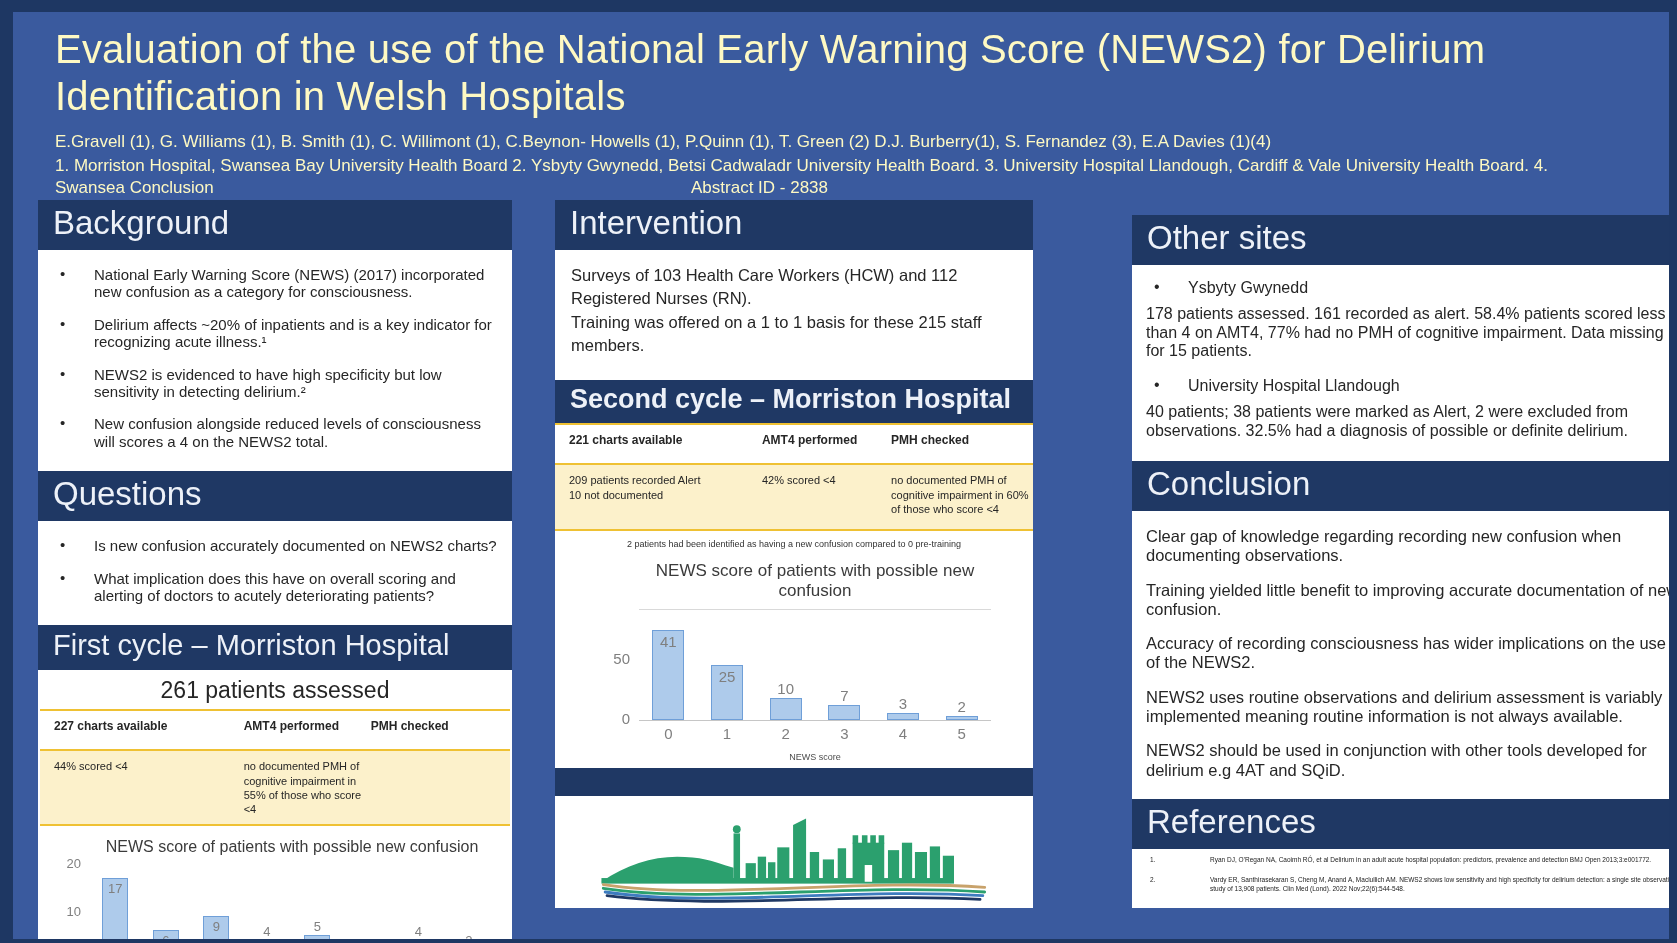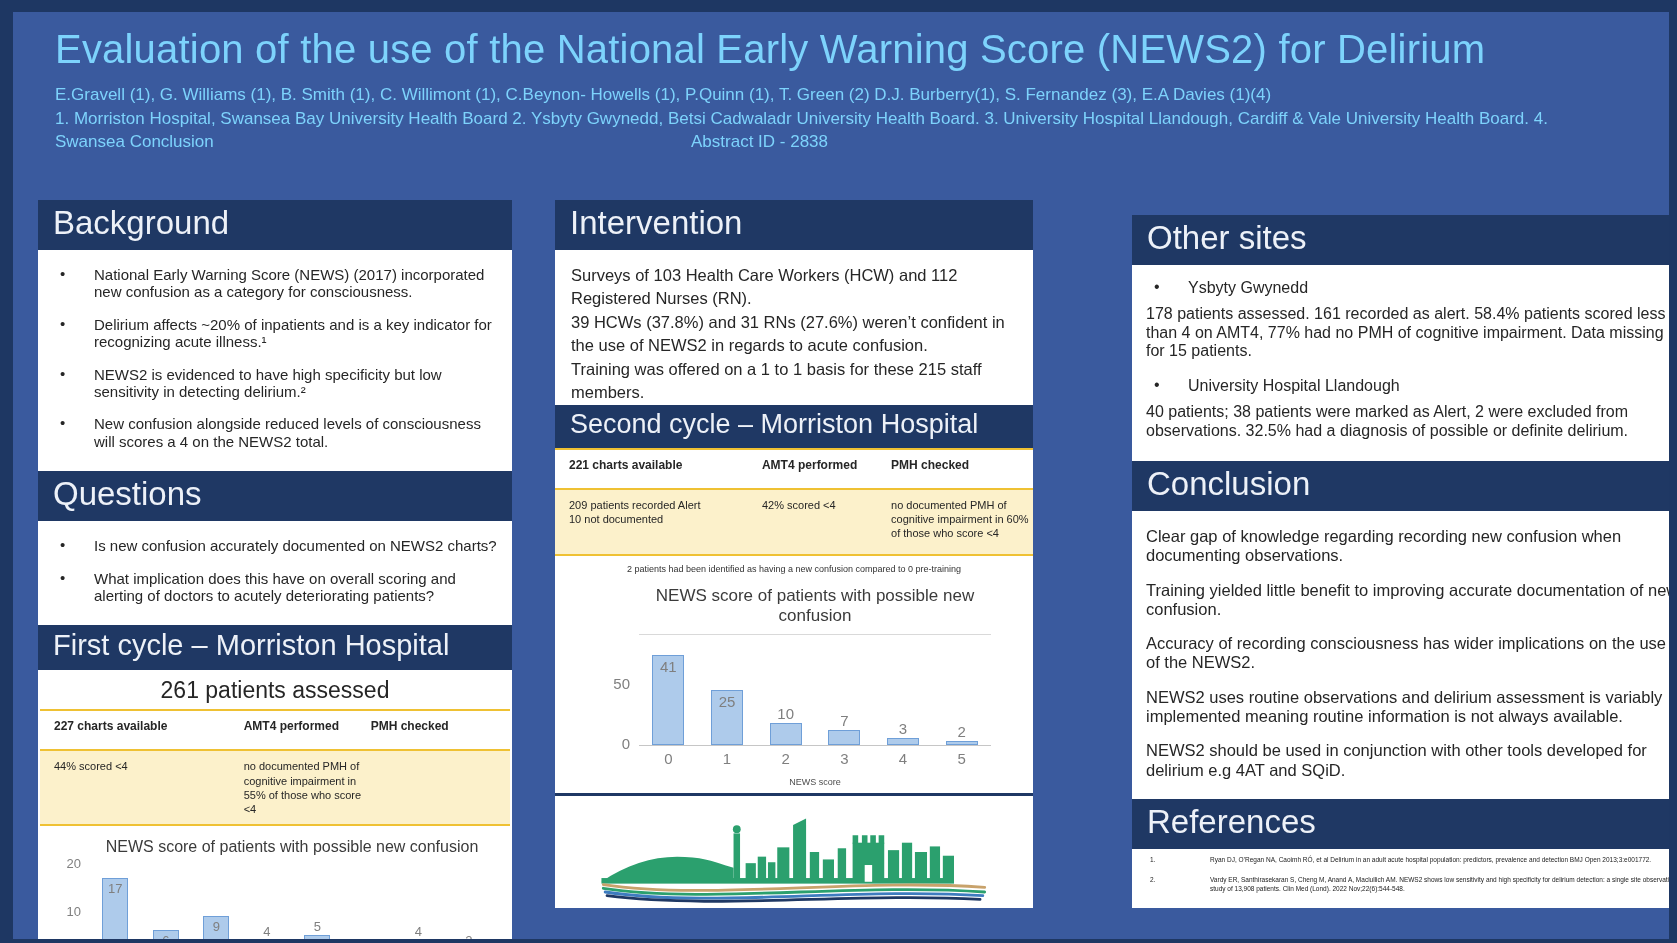--- a/index.html
+++ b/index.html
@@ -5,37 +5,37 @@
   html,body{margin:0;padding:0;background:#23355c;}
   .poster{position:relative;width:1677px;height:943px;background:#3A5A9E;overflow:hidden;
           font-family:"Liberation Sans", sans-serif;}
   .frame{position:absolute;background:#1E3763;z-index:5;}
   .frame-top{top:0;left:0;width:100%;height:12px;}
   .frame-left{top:0;left:0;width:13px;height:100%;}
   .frame-right{top:0;right:0;width:8px;height:100%;}
   .frame-bottom{bottom:0;left:0;width:100%;height:4px;}
 
   
-  .poster-header{position:absolute;left:55px;top:26px;right:72px;color:#7dd3fc;z-index:2;}
+  .poster-header{position:absolute;left:55px;top:26px;right:72px;color:#fef9c3;z-index:2;}
   .title{font-size:40px;line-height:1.17;font-weight:400;letter-spacing:.2px;}
   .authors{margin-top:12px;font-size:17px;}
   .affil{margin-top:3px;font-size:17px;line-height:1.28;}
   .affil-row2{position:relative;margin-top:1px;}
   .abstract-id{position:absolute;left:636px;top:0;}
 
   
   .column{position:absolute;display:flex;flex-direction:column;z-index:2;}
   .col-left {left:38px;  top:200px;width:474px;height:708px;}
   .col-mid  {left:555px; top:200px;width:478px;height:708px;}
   .col-right{left:1090px;top:215px;width:565px;height:693px;padding-left:42px;}
 
   .section-header{background:#1F3864;color:#EDF1F8;padding:4px 15px 8px;font-weight:400;}
   .h-big{font-size:33px;}
   .h-cycle1{font-size:29px;}
-  .h-cycle2{font-size:27px;}
+  .h-cycle2{font-size:27px;font-weight:bold;}
   .panel-body{background:#FFFFFF;color:#262626;}
   .fill{flex:1;}
 
   
   ul.bullets{margin:0;padding:16px 12px 6px 8px;list-style:none;}
   ul.bullets li{position:relative;padding-left:48px;margin-bottom:15px;font-size:15px;line-height:1.16;}
   ul.bullets li::before{content:"\2022";position:absolute;left:14px;top:-1px;}
 
   
   .ptable{margin:0 2px;}
@@ -94,20 +94,21 @@
 
 <div class="poster">
   <div class="frame frame-top"></div>
   <div class="frame frame-left"></div>
   <div class="frame frame-right"></div>
   <div class="frame frame-bottom"></div>
 
   <div class="poster-header">
     <div class="title">
       <div>Evaluation of the use of the National Early Warning Score (NEWS2) for Delirium</div>
+      <div>Identification in Welsh Hospitals</div>
     </div>
     <div class="authors">E.Gravell (1), G. Williams (1), B. Smith (1), C. Willimont (1), C.Beynon- Howells (1), P.Quinn (1), T. Green (2) D.J. Burberry(1), S. Fernandez (3), E.A Davies (1)(4)</div>
     <div class="affil">
       <div>1. Morriston Hospital, Swansea Bay University Health Board 2. Ysbyty Gwynedd, Betsi Cadwaladr University Health Board. 3. University Hospital Llandough, Cardiff &amp; Vale University Health Board. 4.</div>
       <div class="affil-row2">
         <span>Swansea Conclusion</span>
         <span class="abstract-id">Abstract ID - 2838</span>
       </div>
     </div>
   </div>
@@ -187,21 +188,20 @@
           </div>
 
       </div>
     </div>
   </div>
 
   <div class="column col-mid">
     <div class="section-header h-big">Intervention</div>
     <div class="panel-body intervention-body">
       <p>Surveys of 103 Health Care Workers (HCW) and 112 Registered Nurses (RN).</p>
-      <p>39 HCWs (37.8%) and 31 RNs (27.6%) weren’t confident in the use of NEWS2 in regards to acute confusion.</p>
       <p>Training was offered on a 1 to 1 basis for these 215 staff members.</p>
     </div>
     <div class="section-header h-cycle2">Second cycle – Morriston Hospital</div>
     <div class="panel-body">
       <div class="ptable" style="margin:0;">
         <div class="t-head">
           <div class="t-cell">221 charts available</div>
           <div class="t-cell">AMT4 performed</div>
           <div class="t-cell">PMH checked</div>
         </div>

